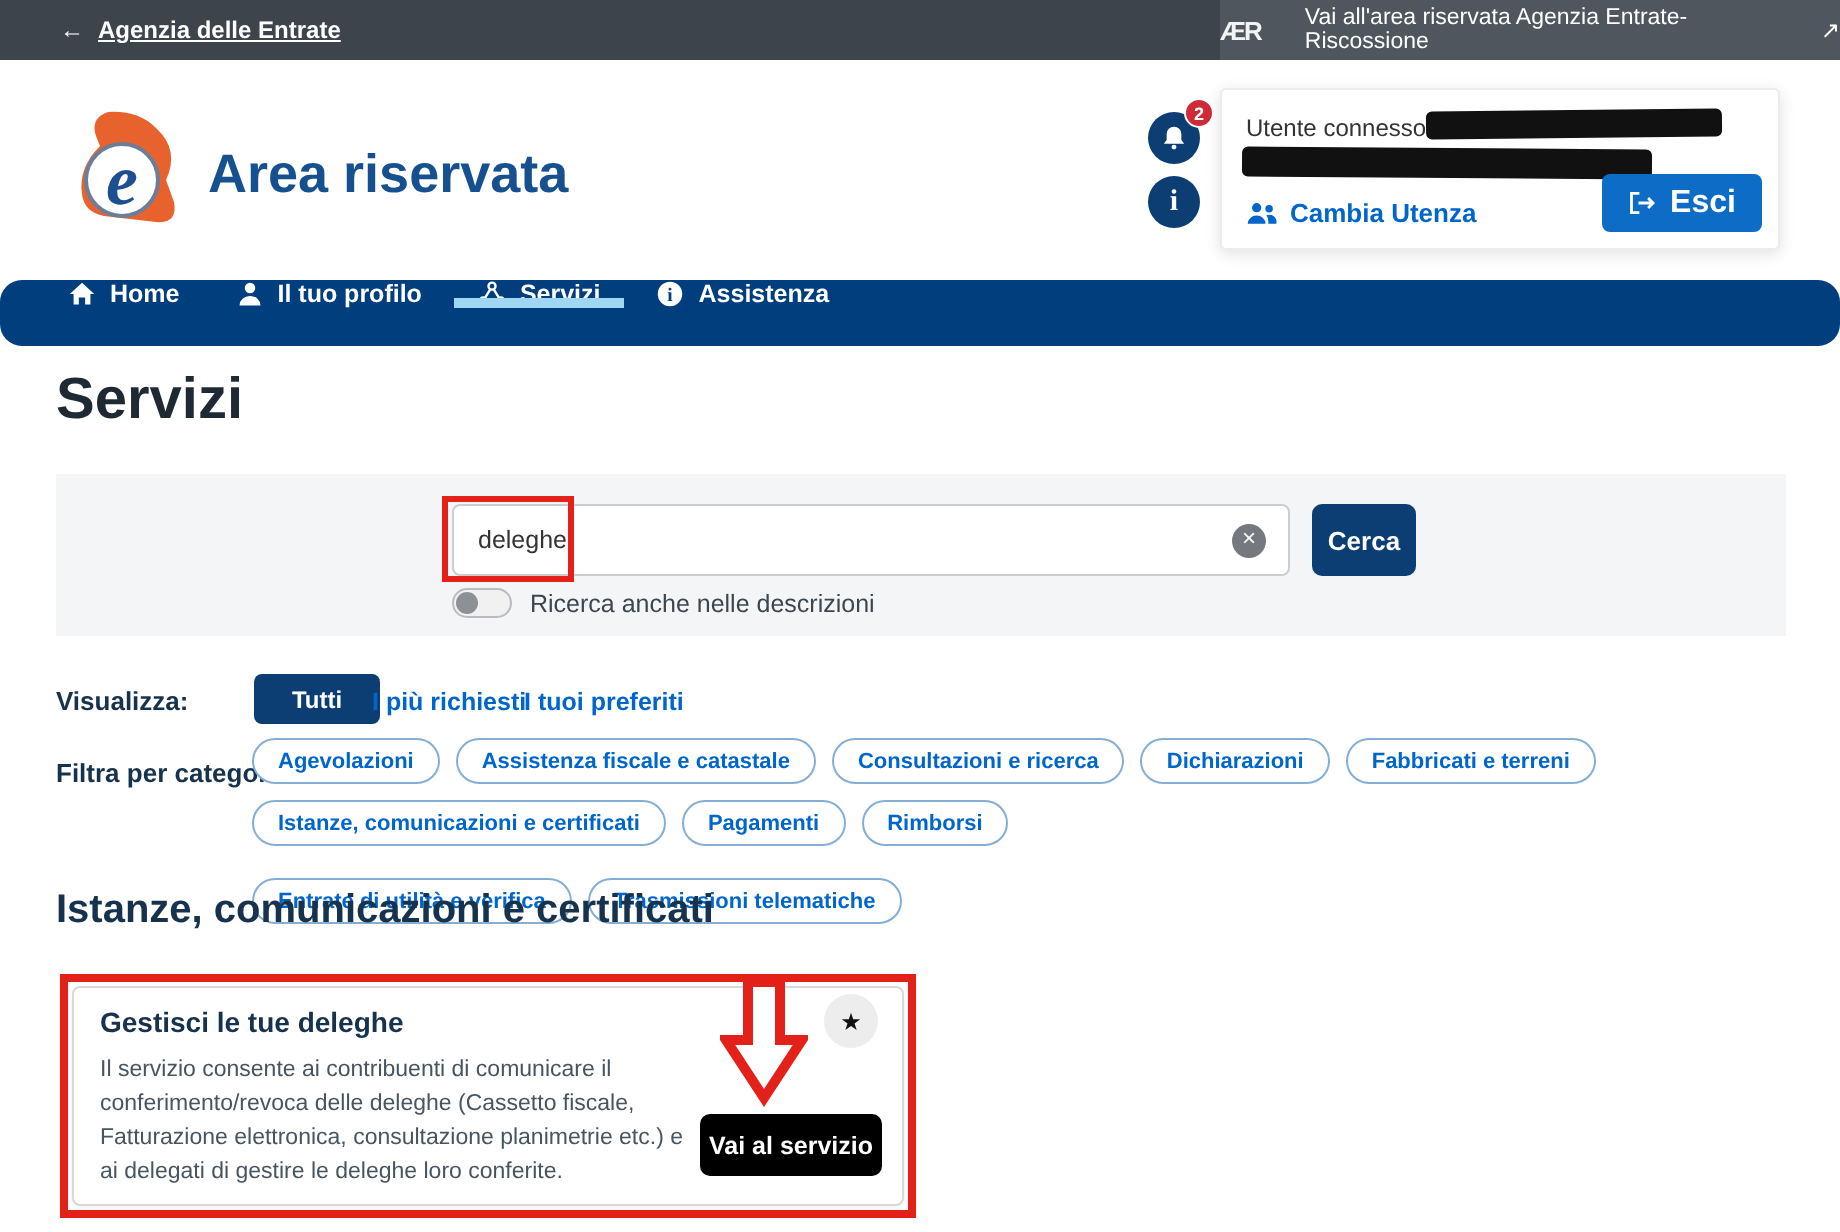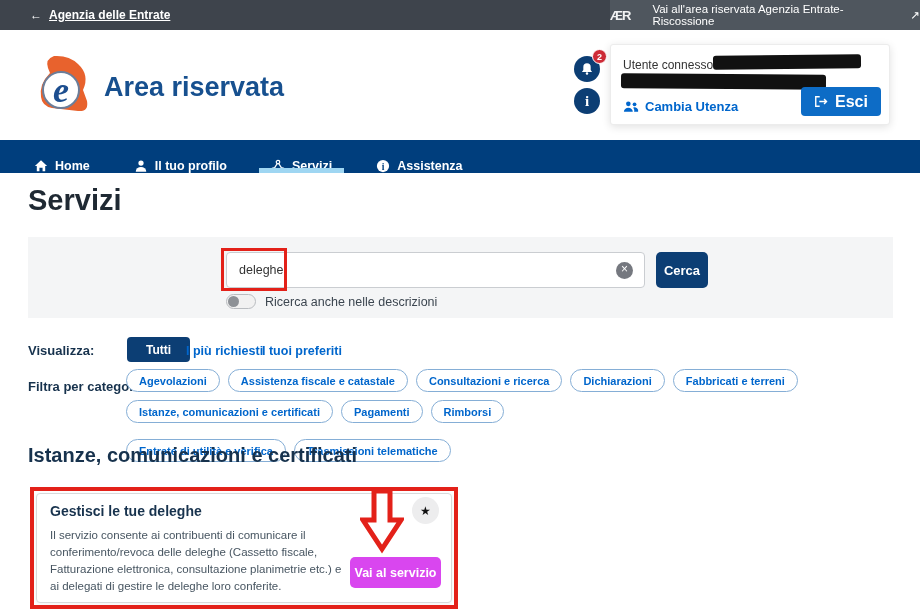--- a/index.html
+++ b/index.html
@@ -64,22 +64,22 @@
     position:absolute; right:8px; bottom:8px;
     width:80px; height:29px; background:#0d6cc6; border:none; border-radius:4px;
     color:#fff; font-size:16px; font-weight:bold;
     display:flex; align-items:center; justify-content:center; gap:7px;
     cursor:pointer; font-family:inherit;
   }
 
   
   .nav {
     left:0; top:140px; width:920px; height:33px;
-    background:#003e7d; display:flex; align-items:flex-end;
-    padding-left:22px; gap:20px;
+    background:#003e7d; display:flex; align-items:flex-start;
+    padding-left:22px; gap:4px;border-radius:11px;
   }
   .nav-item {
     position:relative; display:flex; align-items:center; gap:7px;
     padding:0 12px; color:#fff; font-size:12.5px; font-weight:bold; cursor:pointer;
   }
   .nav-item.active::after {
     content:""; position:absolute; left:0; right:0; bottom:0; height:5px;
     background:#9fd6f2;
   }
   .nav-item svg { display:block; }
@@ -146,21 +146,21 @@
   }
   .card-title { left:50px; top:503px; font-size:14px; font-weight:bold; color:#17324d; cursor:pointer; }
   .card-desc { left:50px; top:527px; width:302px; font-size:11.5px; line-height:1.48; color:#475561; }
   .fav-circle {
     left:412px; top:497px; width:27px; height:27px; border-radius:50%;
     background:#ededee; display:flex; align-items:center; justify-content:center;
     font-size:12px; color:#111; cursor:pointer;
   }
   .cta-btn {
     left:350px; top:557px; width:91px; height:31px;
-    background:#d946ef; border:none; border-radius:5px;
+    background:#000000; border:none; border-radius:5px;
     color:#fff; font-size:12.5px; font-weight:bold; cursor:pointer; font-family:inherit;
   }
 
   
   .anno-box-search {
     left:221px; top:248px; width:66px; height:43px;
     border:3px solid #e32119; pointer-events:none; z-index:5;
   }
   .anno-box-card {
     left:30px; top:487px; width:428px; height:122px;

